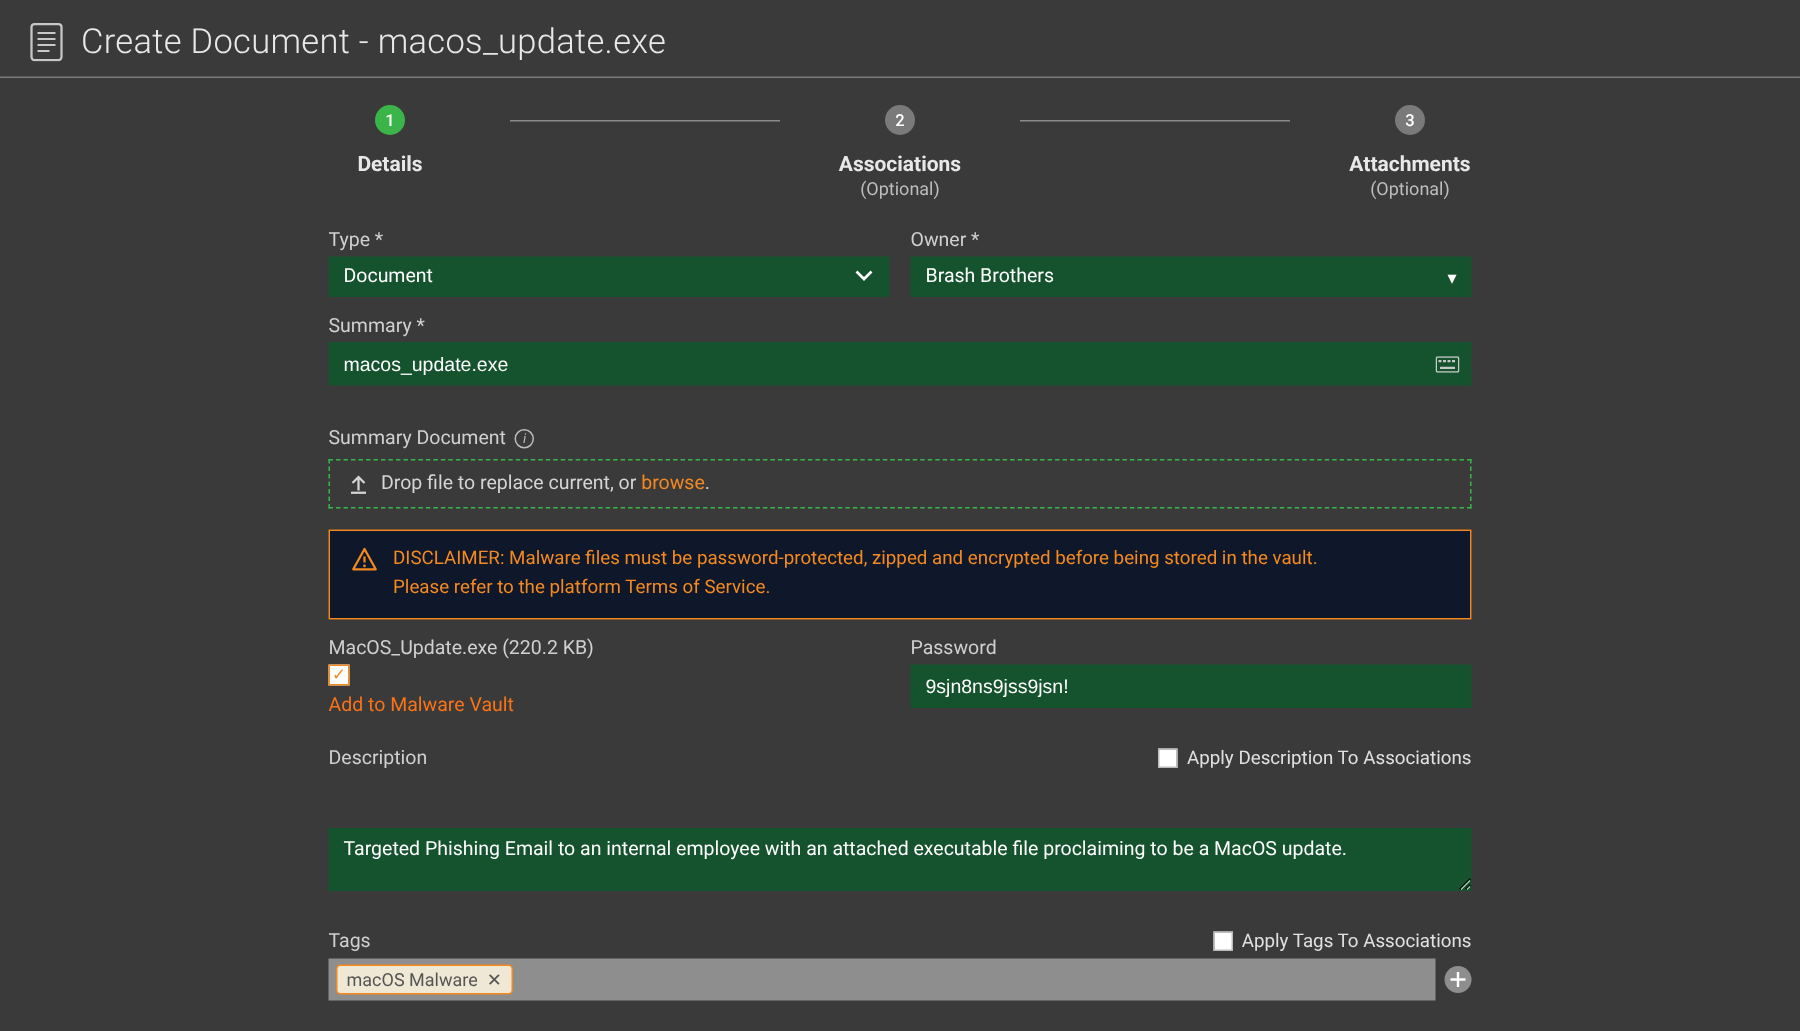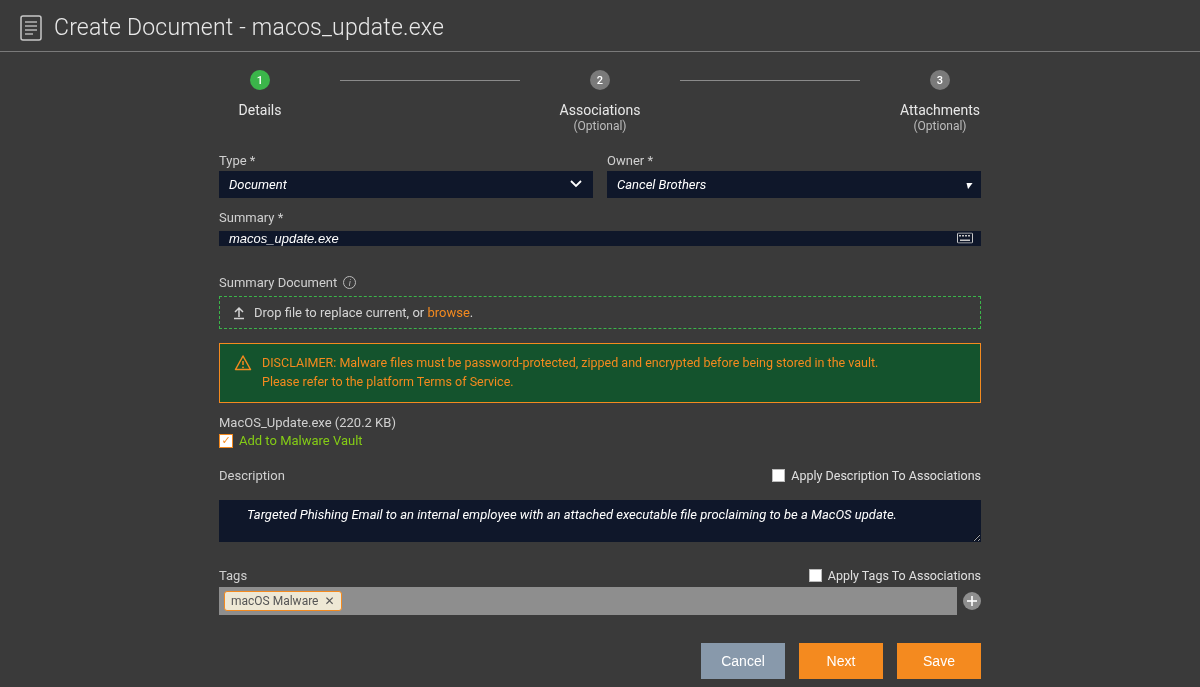--- a/index.html
+++ b/index.html
@@ -32,95 +32,95 @@
     width: 160px; position: relative;
   }
   .step-circle {
     width: 20px; height: 20px; border-radius: 50%;
     display: flex; align-items: center; justify-content: center;
     font-size: 11px; font-weight: 500;
     color: #fff;
   }
   .step-circle.active { background: #3bb54a; }
   .step-circle.inactive { background: #7a7a7a; }
-  .step-label { margin-top: 12px; font-size: 14px; color: #e8e8e8; }
+  .step-label { margin-top: 12px; font-size: 14px; color: #e8e8e8; font-weight: bold; }
   .step-sub { font-size: 12px; color: #bdbdbd; margin-top: 1px; }
   .step-connector {
     height: 1px; background: #8a8a8a; width: 180px;
     margin-top: 10px;
   }
   .form {
     width: 762px;
     margin: 0 auto;
   }
   .row { display: flex; gap: 14px; margin-bottom: 12px; }
   .col { flex: 1; display: flex; flex-direction: column; }
   .field-label {
     font-size: 13px; color: #d0d0d0; margin-bottom: 3px;
   }
   .select, .text-input, .textarea {
-    background: #0f172a; border: none; color: #fff;
+    background: #14532d; border: none; color: #fff;
     font-size: 13px; padding: 6px 10px;
     width: 100%;
-    font-style: italic;
   }
   .select {
     height: 27px; display: flex; align-items: center; justify-content: space-between;
     cursor: pointer;
   }
   .select .chev { color: #fff; font-size: 12px; }
-  .text-input { height: 15px; }
+  .text-input { height: 29px; }
   .input-with-icon { position: relative; }
   .input-with-icon .trail-icon {
     position: absolute; right: 8px; top: 50%; transform: translateY(-50%);
     color: #c8c8c8;
   }
   .section-gap { margin-top: 28px; }
   .upload-label { display: flex; align-items: center; gap: 6px; font-size: 13px; color: #d0d0d0; margin-bottom: 6px;}
   .dropzone {
     border: 1px dashed #3bb54a;
     padding: 8px 12px;
     font-size: 13px; color: #d5d5d5;
     display: flex; align-items: center; gap: 8px;
   }
   .dropzone .browse { color: #f48a1f; cursor: pointer; }
   .disclaimer {
     margin-top: 14px;
     border: 1px solid #f48a1f;
-    background: #14532d;
+    background: #0f172a;
     padding: 10px 14px;
     display: flex; gap: 10px;
     font-size: 12.5px;
     color: #f48a1f;
     line-height: 1.5;
   }
   .file-row { margin-top: 12px; display: flex; gap: 14px; }
   .file-left { flex: 1; }
   .file-right { flex: 1; }
   .file-name { font-size: 13px; color: #d0d0d0; margin-bottom: 3px; }
-  .checkbox-row { display: flex; align-items: flex-end; gap: 6px; font-size: 13px; color: #84cc16; }
+  .checkbox-row { display: flex; align-items: flex-start; gap: 6px; font-size: 13px; color: #f97316; flex-direction: column; }
   .checkbox {
     width: 14px; height: 14px; border: 1px solid #f48a1f;
     display: inline-flex; align-items: center; justify-content: center;
     background: #fff; cursor: pointer;
   }
   .checkbox.checked::after {
     content: "✓"; color: #f48a1f; font-size: 11px; line-height: 1;
   }
   .checkbox.plain {
     border: 1px solid #bbb;
     width: 13px; height: 13px; background: #fff;
   }
-  .desc-header { display: flex; justify-content: space-between; align-items: center; margin-top: 20px; margin-bottom: 17px;}
+  .desc-header { display: flex; justify-content: space-between; align-items: center; margin-top: 20px; margin-bottom: 3px;}
   .apply-row { display: flex; align-items: center; gap: 6px; font-size: 12.5px; color: #e0e0e0;}
   .textarea {
     height: 42px; resize: both;
     font-family: inherit;
     line-height: 1.4;
-    padding: 6px 28px;
+    padding: 6px 10px;
+    margin-top: 36px;
   }
   .tags-header { display: flex; justify-content: space-between; align-items: center; margin-top: 22px; margin-bottom: 3px;}
   .tags-row { display: flex; align-items: center; gap: 6px; }
   .tags-box {
     flex: 1; background: #8e8e8e; min-height: 28px;
     display: flex; align-items: center; padding: 3px 5px; gap: 5px;
   }
   .tag-chip {
     background: #eee8d5; border: 1px solid #f48a1f; color: #555;
     border-radius: 3px; padding: 2px 6px; display: inline-flex;
@@ -196,21 +196,21 @@
         <span class="chev">
           <svg width="14" height="10" viewBox="0 0 14 10">
               <path d="M2 2 L7 7 L12 2" stroke="#fff" stroke-width="1.8" fill="none"></path>
             </svg>
         </span>
       </div>
     </div>
     <div class="col">
       <div class="field-label">Owner *</div>
       <div class="select">
-        <span>Cancel Brothers</span>
+        <span>Brash Brothers</span>
         <span class="chev">▾</span>
       </div>
     </div>
   </div>
 
   
   <div class="row">
     <div class="col">
       <div class="field-label">Summary *</div>
       <div class="input-with-icon">
@@ -258,20 +258,24 @@
     </div>
 
     <div class="file-row">
       <div class="file-left">
         <div class="file-name">MacOS_Update.exe (220.2 KB)</div>
         <div class="checkbox-row">
           <span class="checkbox checked"></span>
           <span>Add to Malware Vault</span>
         </div>
       </div>
+      <div class="file-right">
+        <div class="field-label">Password</div>
+        <input class="text-input" value="9sjn8ns9jss9jsn!" style="">
+      </div>
     </div>
   </div>
 
   
   <div class="desc-header">
     <div class="field-label" style="margin-bottom:0">Description</div>
     <div class="apply-row">
       <span class="checkbox plain"></span>
       <span>Apply Description To Associations</span>
     </div>

